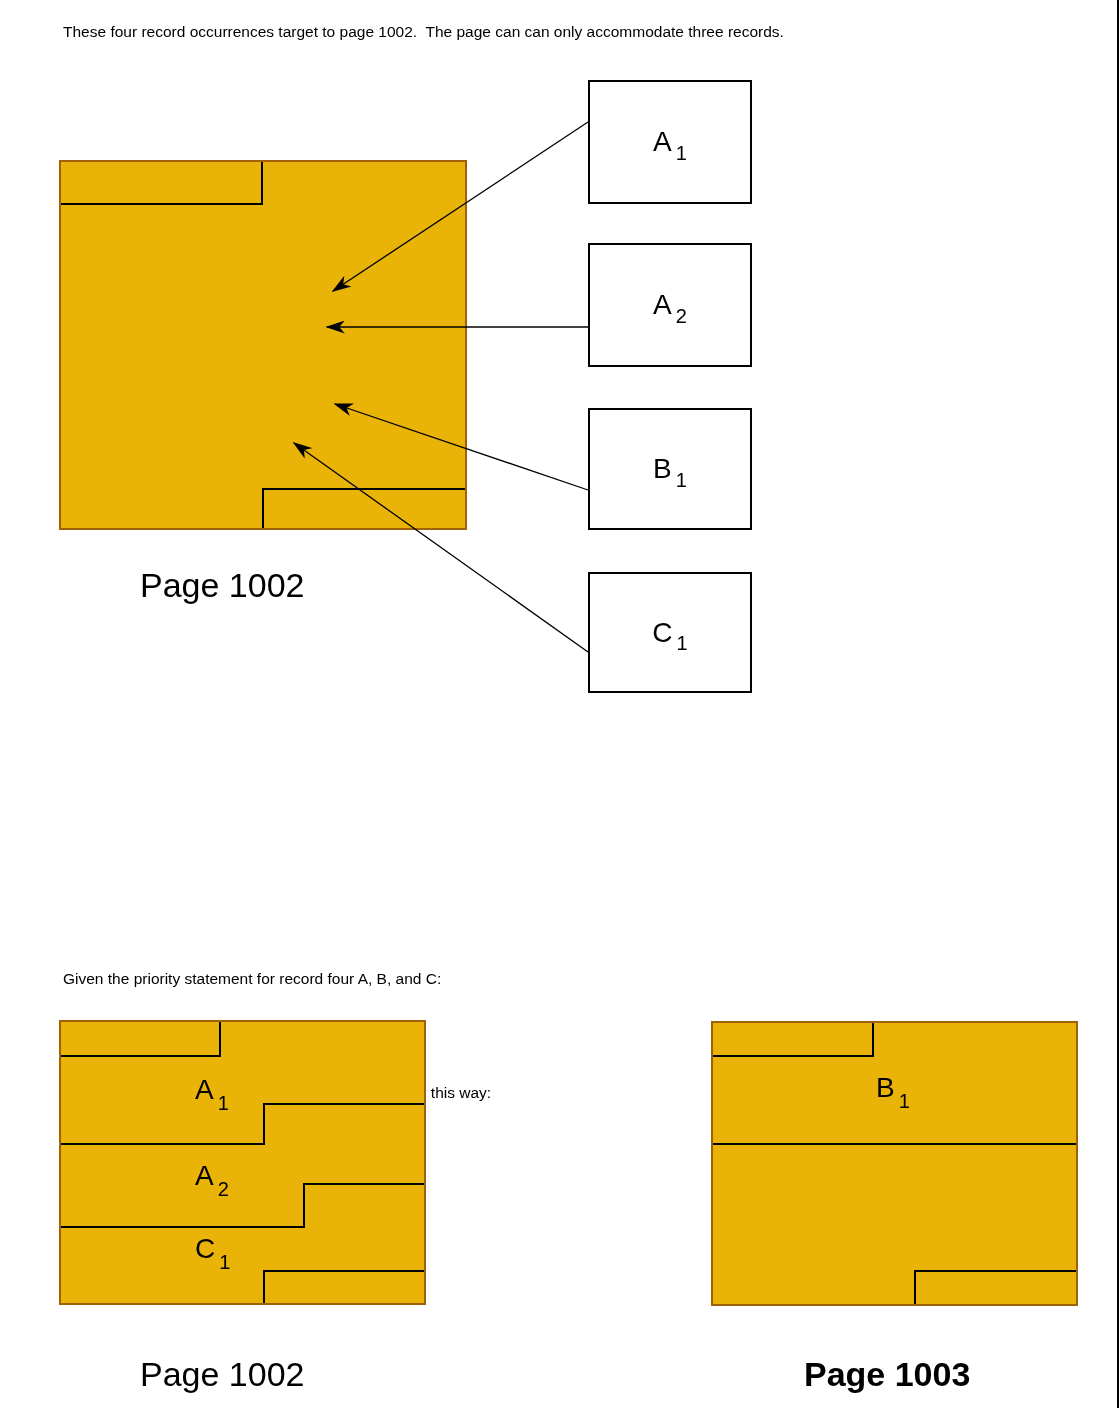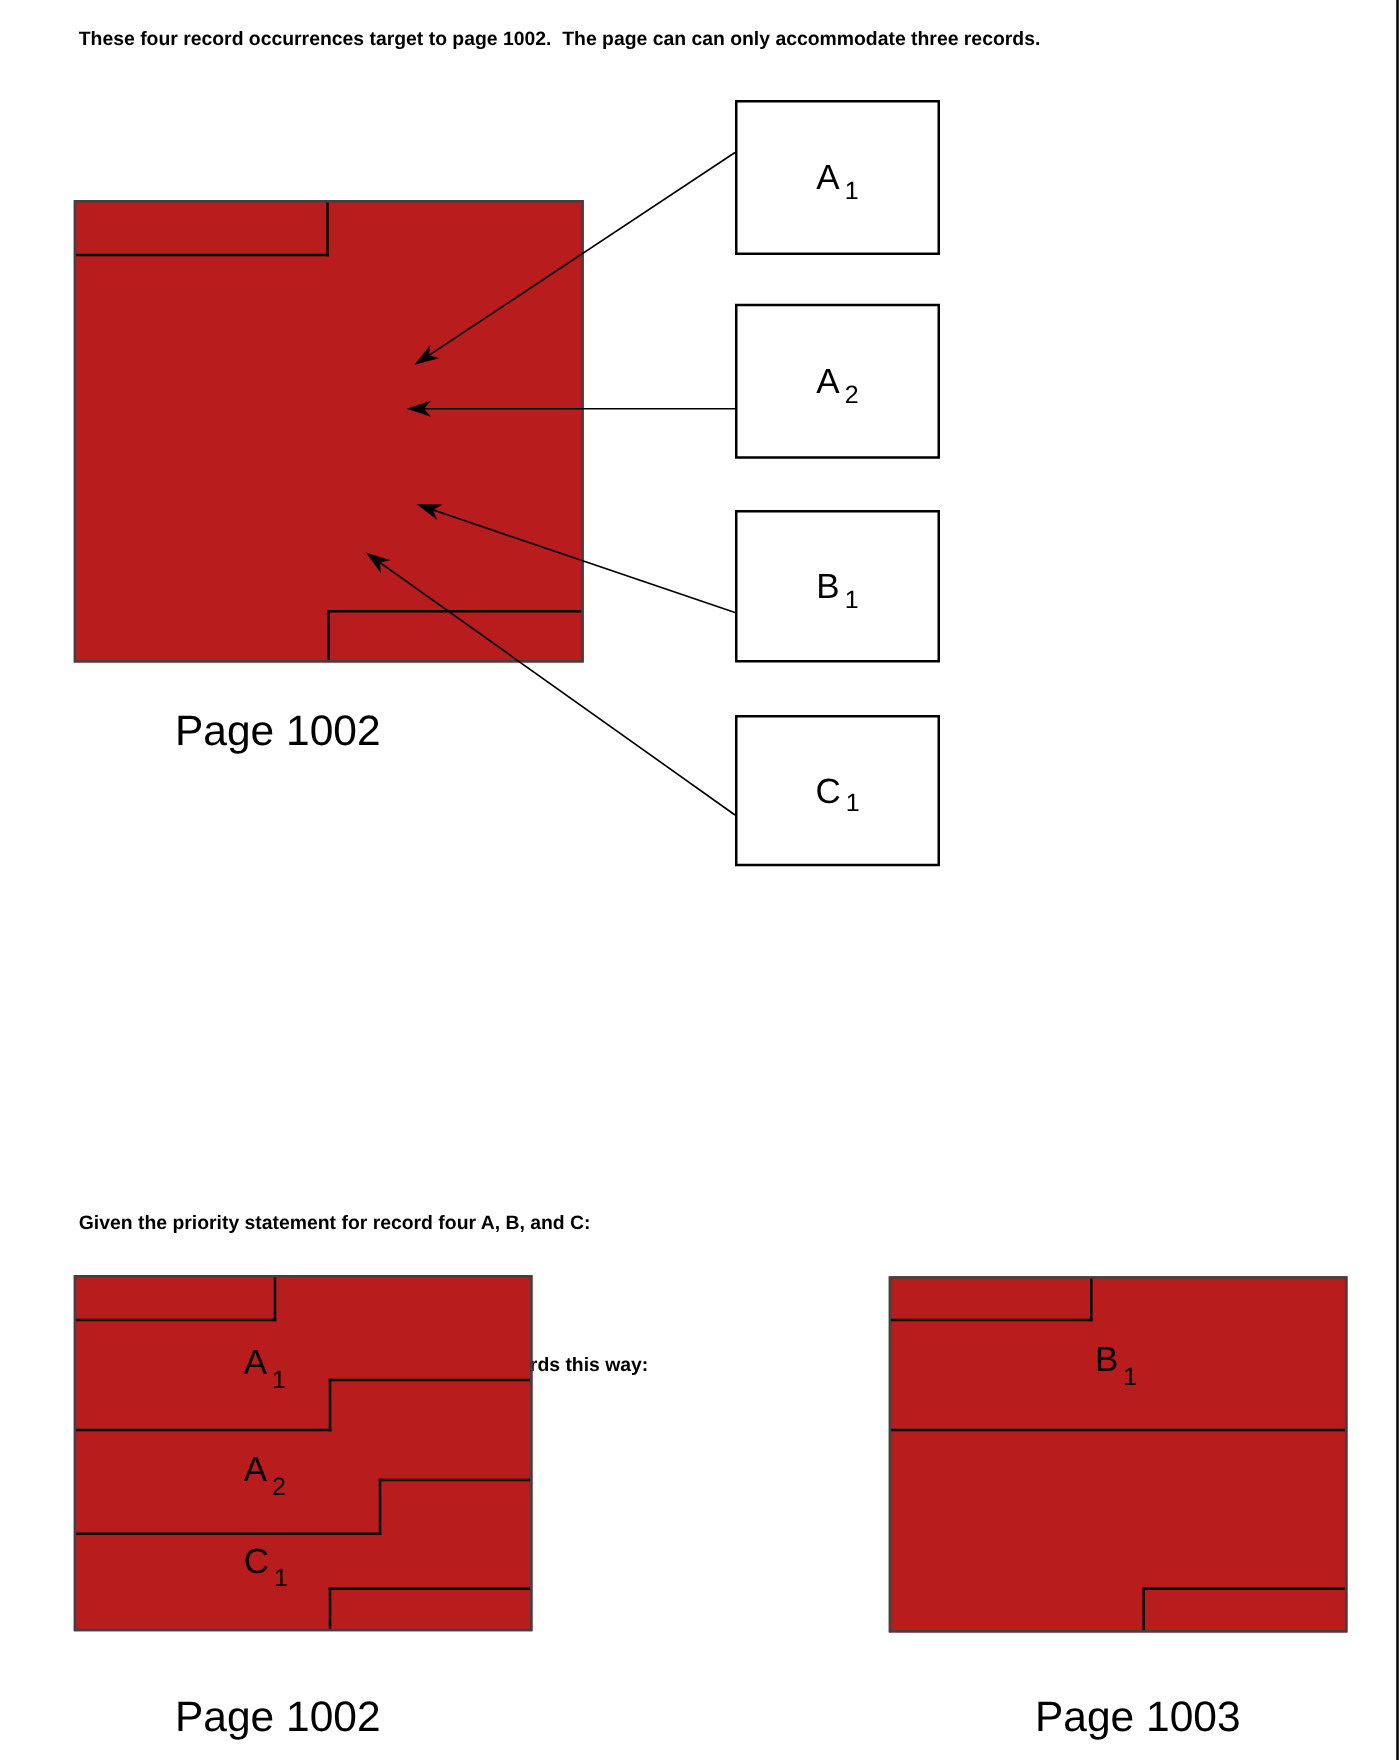--- a/index.html
+++ b/index.html
@@ -8,34 +8,34 @@
     position: relative;
     width: 1120px;
     height: 1408px;
     background: #ffffff;
     font-family: "Liberation Sans", sans-serif;
     color: #000;
     overflow: hidden;
   }
   .caption {
     position: absolute;
-    font-weight: bold;
+    font-weight: normal;
     font-size: 15.5px;
     line-height: 19px;
     white-space: pre-wrap;
   }
   .page-label {
     position: absolute;
     font-size: 34px;
     font-weight: normal;
   }
   .box {
     position: absolute;
-    border: 2px solid #404040;
-    background: #b91c1c;
+    border: 2px solid #a16207;
+    background: #eab308;
   }
   .hdr-block {
     position: absolute;
     left: 0; top: 0;
     border-right: 2px solid #000;
     border-bottom: 2px solid #000;
   }
   .notch-block {
     position: absolute;
     right: 0; bottom: 0;
@@ -148,17 +148,17 @@
     <div class="hdr-block" style="width:161px; height:34px;"></div>
     <div class="seg-h" style="left:0; top:120px; width:363px;"></div>
     <div class="seg-h" style="left:201px; top:247px; width:162px;"></div>
     <div class="seg-v" style="left:201px; top:247px; height:34px;"></div>
     <div class="blabel" style="left:163px; top:49px;">
       <span class="rec-main">B</span><span class="rec-sub">1</span>
     </div>
   </div>
 
   <div class="page-label" style="left:140px; top:1355px;">Page 1002</div>
-  <div class="page-label" style="left:828px; top:1355px;">Page 1003</div>
+  <div class="page-label" style="left:804px; top:1355px;font-weight:bold;">Page 1003</div>
 
   <div class="right-border"></div>
 
 </div>
 
 </body></html>

